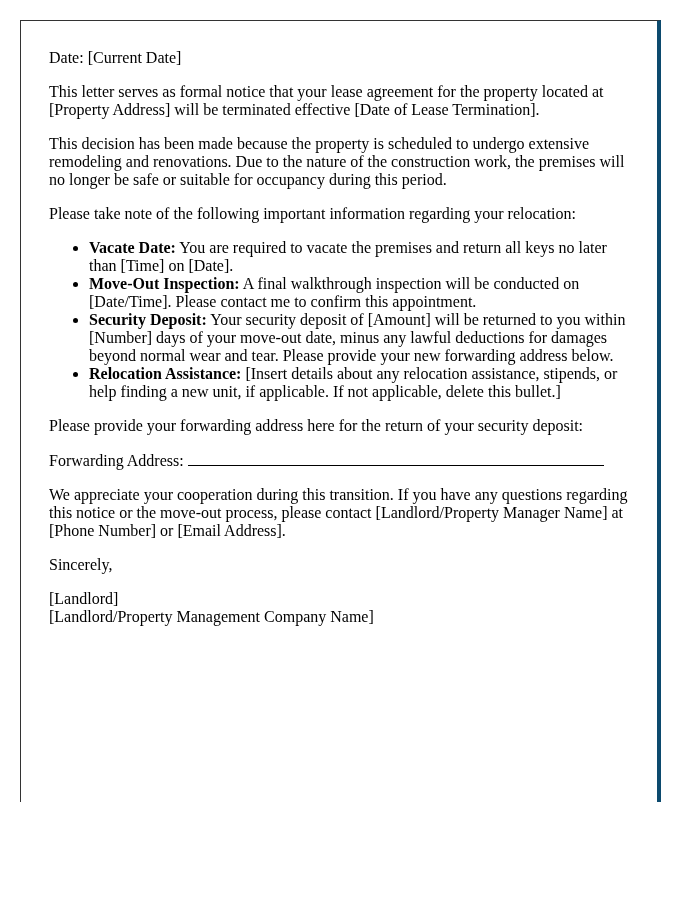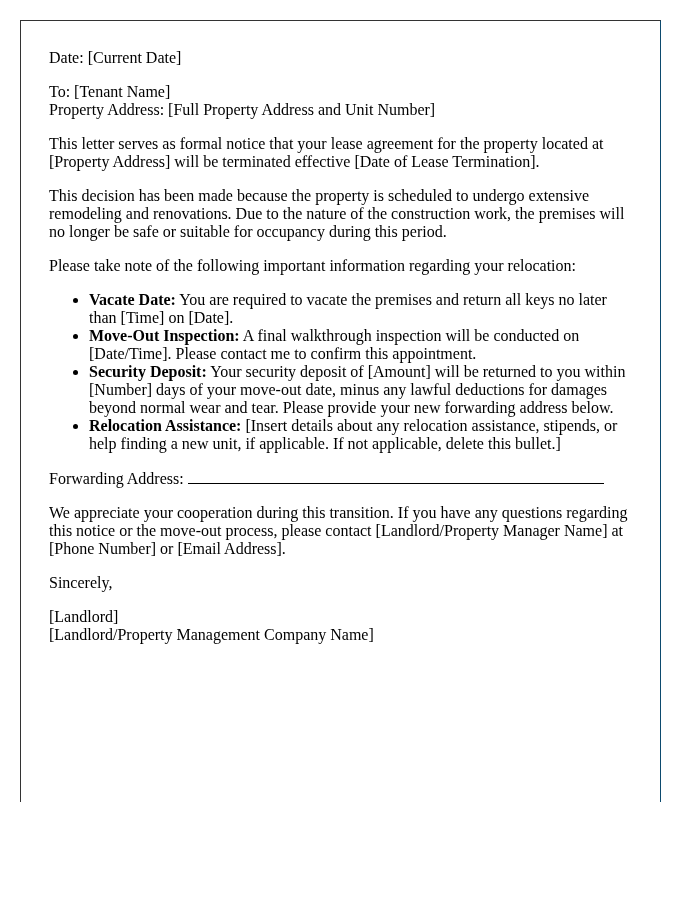--- a/index.html
+++ b/index.html
@@ -16,21 +16,21 @@
       line-height: 18px;
       color: #000000;
     }
     .page {
       position: absolute;
       left: 20px;
       top: 20px;
       width: 641px;
       height: 782px;
       border-left: 1px solid #333333;
-      border-right: 1px solid #0c4a6e;
+      border-right: 4px solid #0c4a6e;
       border-top: 1px solid #333333;
       box-sizing: border-box;
       padding: 28px 28px 0 28px;
     }
     p {
       margin: 0 0 16px 0;
     }
     .subject {
       font-weight: bold;
     }
@@ -54,38 +54,35 @@
       height: 14px;
       vertical-align: baseline;
     }
   </style>
 </head>
 <body>
 
 <div class="page">
   <p>Date: [Current Date]</p>
 
-  <p>
-    <span class="line">To: [Tenant Name]</span>
-    <span class="line">Property Address: [Full Property Address and Unit Number]</span>
-  </p>
 
 
 
   <p>This letter serves as formal notice that your lease agreement for the property located at [Property Address] will be terminated effective [Date of Lease Termination].</p>
   <p>This decision has been made because the property is scheduled to undergo extensive remodeling and renovations. Due to the nature of the construction work, the premises will no longer be safe or suitable for occupancy during this period.</p>
   <p>Please take note of the following important information regarding your relocation:</p>
 
   <ul>
     <li><span class="bold-label">Vacate Date:</span><span> You are required to vacate the premises and return all keys no later than [Time] on [Date].</span></li>
     <li><span class="bold-label">Move-Out Inspection:</span><span> A final walkthrough inspection will be conducted on [Date/Time]. Please contact me to confirm this appointment.</span></li>
     <li><span class="bold-label">Security Deposit:</span><span> Your security deposit of [Amount] will be returned to you within [Number] days of your move-out date, minus any lawful deductions for damages beyond normal wear and tear. Please provide your new forwarding address below.</span></li>
     <li><span class="bold-label">Relocation Assistance:</span><span> [Insert details about any relocation assistance, stipends, or help finding a new unit, if applicable. If not applicable, delete this bullet.]</span></li>
   </ul>
 
+  <p>Please provide your forwarding address here for the return of your security deposit:</p>
 
   <p><span>Forwarding Address: </span><span class="blank-line"></span></p>
 
   <p>We appreciate your cooperation during this transition. If you have any questions regarding this notice or the move-out process, please contact [Landlord/Property Manager Name] at [Phone Number] or [Email Address].</p>
 
   <p>Sincerely,</p>
 
   <p>
     <span class="line">[Landlord]</span>
     <span class="line">[Landlord/Property Management Company Name]</span>

